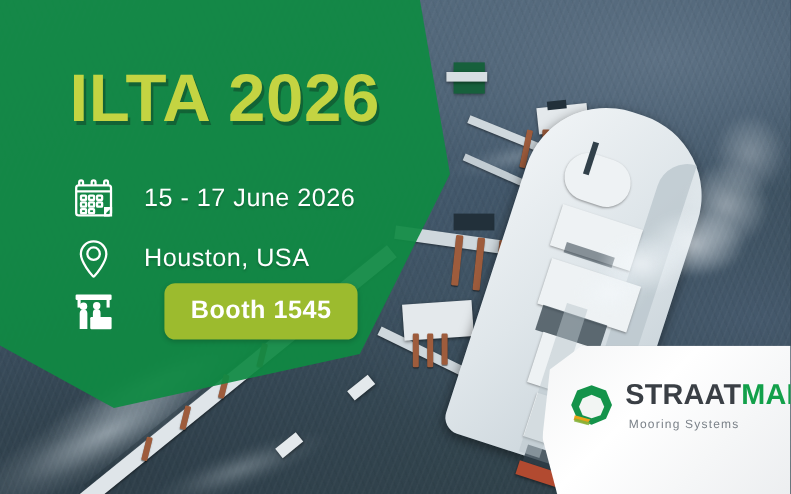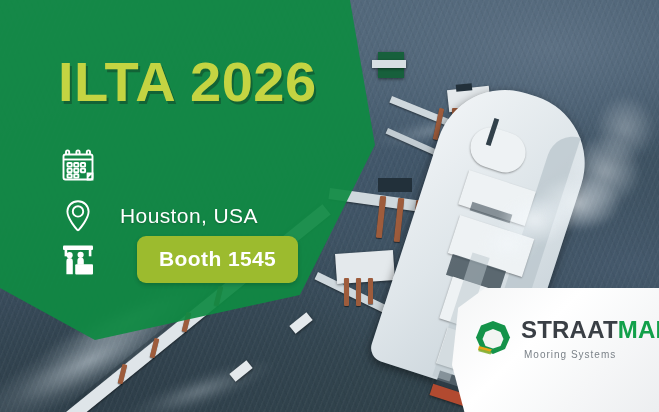--- a/index.html
+++ b/index.html
@@ -237,20 +237,21 @@
           <rect x="16.2" y="17" width="4.2" height="3.6" rx=".6"></rect>
           <rect x="22.9" y="17" width="4.2" height="3.6" rx=".6"></rect>
           <rect x="9.5" y="22.6" width="4.2" height="3.6" rx=".6"></rect>
           <rect x="16.2" y="22.6" width="4.2" height="3.6" rx=".6"></rect>
           <rect x="22.9" y="22.6" width="4.2" height="3.6" rx=".6"></rect>
           <rect x="9.5" y="28.2" width="4.2" height="3.4" rx=".6"></rect>
           <rect x="16.2" y="28.2" width="4.2" height="3.4" rx=".6"></rect>
           <path d="M29.6 27.4 L34.5 27.4 L34.5 33.5 L29.6 33.5 Z M33.2 27.4 L29.6 31"></path>
         </svg>
       </span>
+      <span class="row-text">15 - 17 June 2026</span>
     </div>
 
     <div class="info-row row-place">
       <span class="ico">
         <svg width="40" height="40" viewBox="0 0 40 40" fill="none" stroke="#ffffff" stroke-width="1.9">
           <path d="M20 5.2 c-6 0 -10.6 4.6 -10.6 10.4 c0 7.2 9 17.4 10.1 18.6 a.7 .7 0 0 0 1 0 c1.1 -1.2 10.1 -11.4 10.1 -18.6 C30.6 9.8 26 5.2 20 5.2 z"></path>
           <circle cx="20" cy="15.4" r="5.2"></circle>
         </svg>
       </span>
       <span class="row-text">Houston, USA</span>

